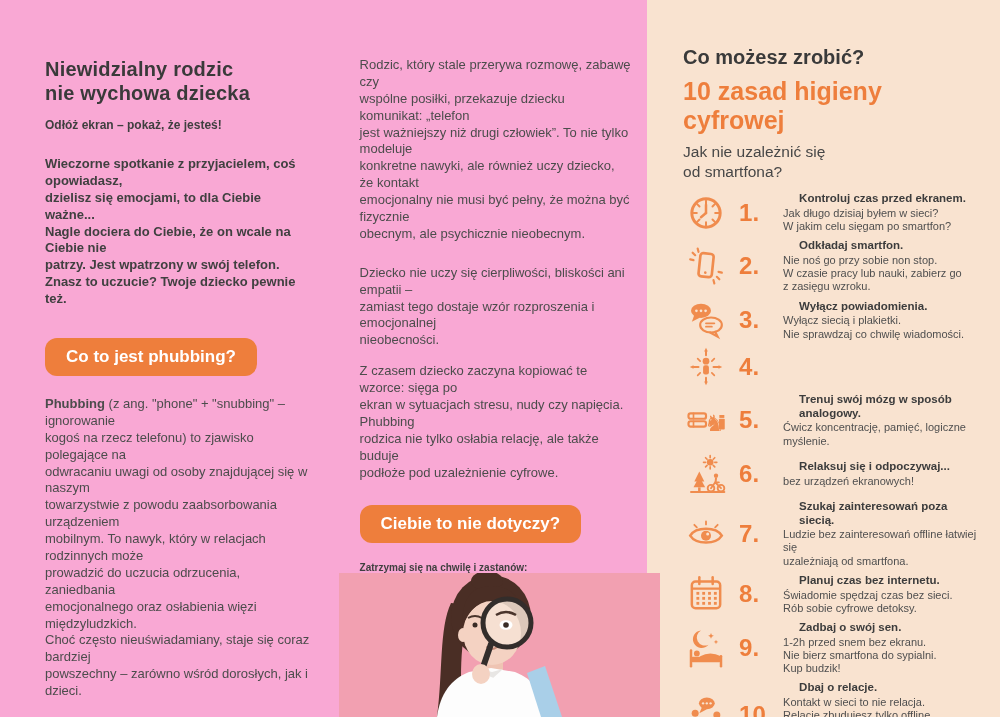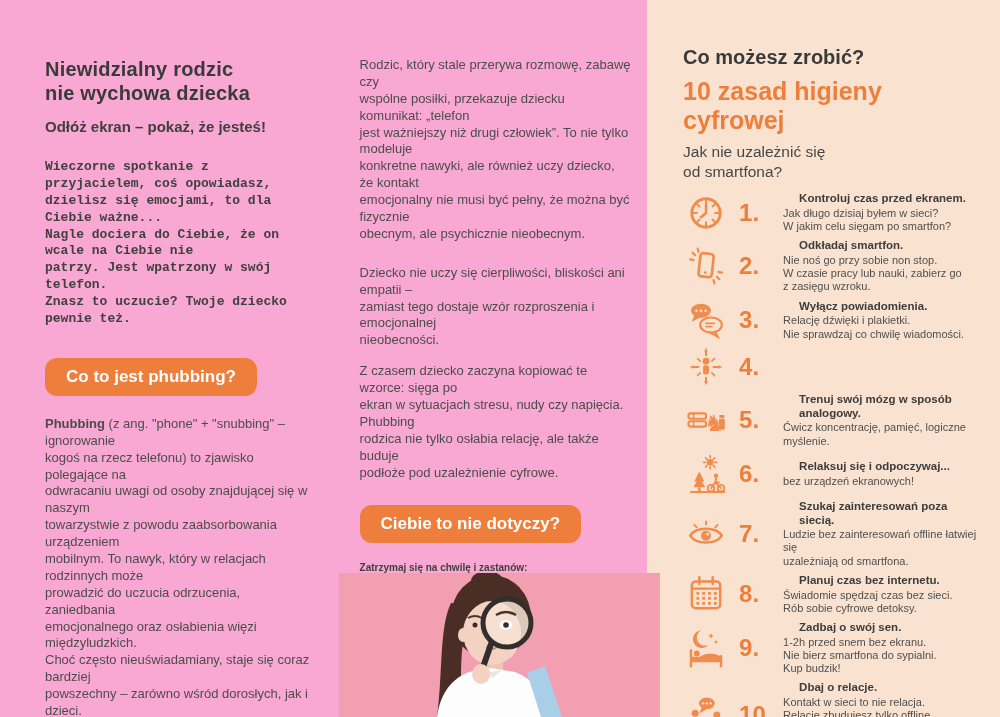--- a/index.html
+++ b/index.html
@@ -13,22 +13,22 @@
   html,body{margin:0;padding:0;background:#fff;}
   .page{position:relative;width:1000px;height:717px;overflow:hidden;display:flex;
         background:#f9a8d4;color:var(--body-c);
         font-family:"Liberation Sans","DejaVu Sans",sans-serif;}
   .col-left{box-sizing:border-box;width:345px;padding:57px 26px 0 45px;}
   .col-mid{box-sizing:border-box;width:315px;padding:57px 16px 0 21px;}
   .col-right{box-sizing:border-box;width:360px;background:var(--peach);padding:46px 20px 0 36px;}
 
   .left-title{margin:0;font-size:20px;line-height:1.2;font-weight:bold;color:var(--ink);
               white-space:pre-line;letter-spacing:.2px;}
-  .left-sub{margin-top:13px;font-size:15px;font-weight:600;color:#3F3F3F;}
-  .intro{margin:24px 0 0 0;font-size:13px;line-height:1.3;font-weight:bold;color:#404040;white-space:pre-line;font-family:Liberation Mono, monospace;}
+  .left-sub{margin-top:13px;font-size:12px;font-weight:600;color:#3F3F3F;}
+  .intro{margin:24px 0 0 0;font-size:13px;line-height:1.3;font-weight:bold;color:#404040;white-space:pre-line;}
   .badge{display:inline-block;background:var(--orange);color:#fff;font-weight:bold;font-size:17px;
          padding:9px 21px;border-radius:12px;}
   .badge-left{margin-top:30px;}
   .para{margin:20px 0 0 0;font-size:13px;line-height:1.3;white-space:pre-line;}
   .mirror-h{margin:32px 0 0 0;font-size:13px;line-height:1.3;font-weight:bold;color:#404040;white-space:pre-line;}
 
   .mid-para{margin:0 0 22px 0;font-size:13px;line-height:1.3;white-space:pre-line;}
   .badge-mid{margin-top:2px;}
   .prompt{margin:19px 0 0 0;font-size:10px;font-weight:bold;color:#3F3F3F;}
   .questions{margin-top:15px;}
@@ -189,21 +189,21 @@
               <circle cx="23.5" cy="13" r="1.6" fill="#F9E3D0"></circle>
           <ellipse cx="30" cy="30" rx="13" ry="9" class="st" stroke-width="2.6"></ellipse>
               <path class="st" stroke-width="2.6" d="M35,38 L38,44 L29,39"></path>
           <line x1="24" y1="28" x2="34" y2="28" class="st" stroke-width="2.2"></line>
               <line x1="24" y1="32" x2="31" y2="32" class="st" stroke-width="2.2"></line>
             </svg>
         </span>
         <span class="rule-num">3.</span>
         <span class="rule-text">
           <span class="rule-title">Wyłącz powiadomienia.</span>
-          <span class="rule-desc">Relację dźwięki i plakietki.
+          <span class="rule-desc">Wyłącz siecią i plakietki.
 Nie sprawdzaj co chwilę wiadomości.</span>
         </span>
       </div>
 
       <div class="rule">
         <span class="rule-icon">
           <svg viewBox="0 0 48 48">
               <circle cx="24" cy="17" r="4" class="fl"></circle>
               <rect x="20.5" y="22" width="7" height="11" rx="2.5" class="fl"></rect>
           <g class="st" stroke-width="2.4">

